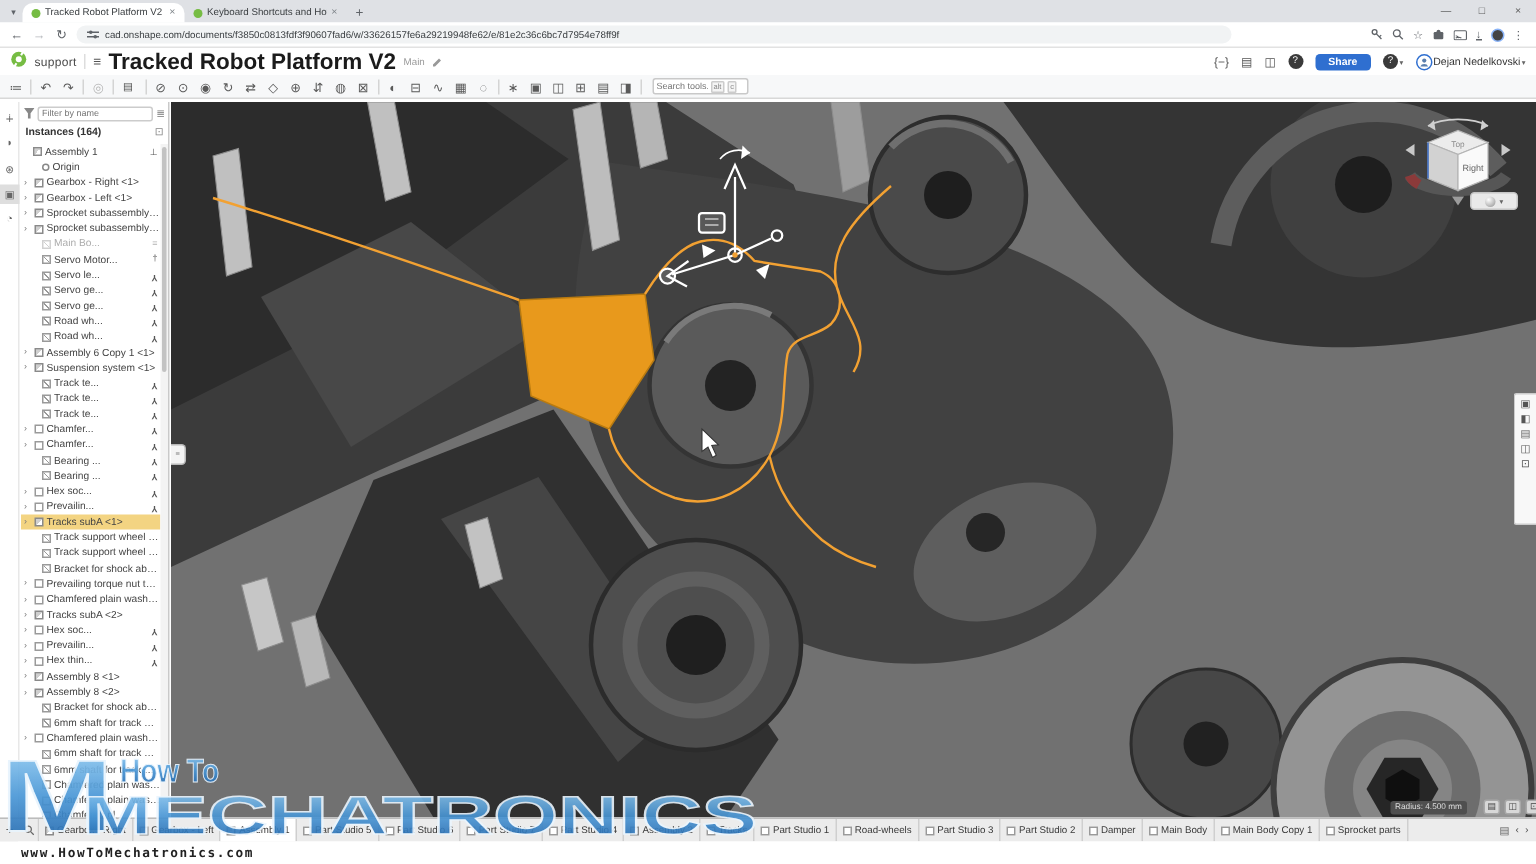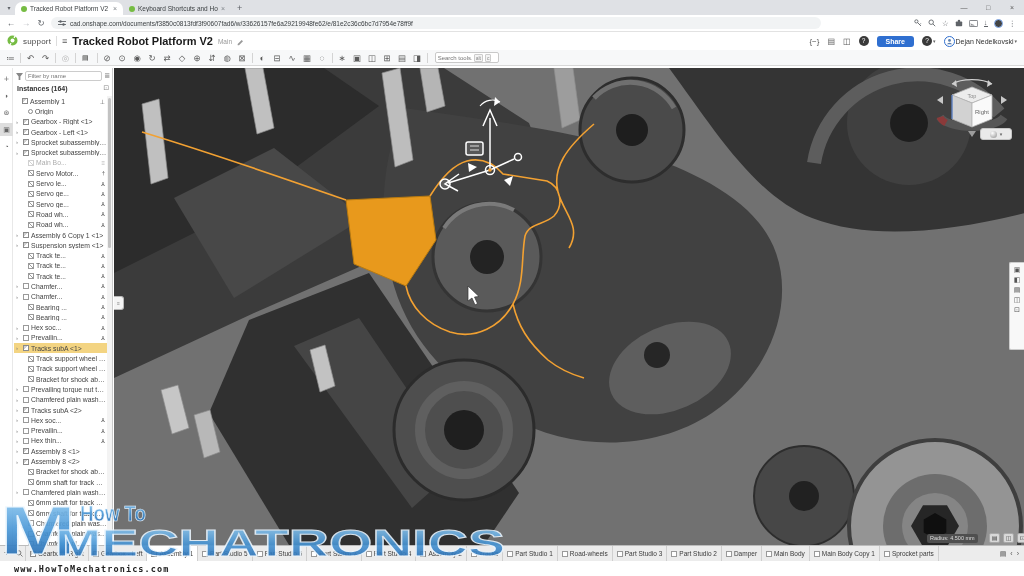--- a/index.html
+++ b/index.html
@@ -32,21 +32,21 @@
   .addr-right{ display:flex; align-items:center; gap:6px; margin-left:auto; padding-right:2px; }
   .addr-ic{ font-size:7.5px; color:#5f6368; display:flex; align-items:center; }
   .dl{ border-bottom:1px solid #5f6368; line-height:6px; }
   .profile-dot{ width:9px; height:9px; border-radius:50%; background:#444; border:1.5px solid #8ab4f8; }
 
   
   .osheader{ height:18px; background:#fff; display:flex; align-items:center; gap:5px; padding:0 7px; }
   .brandtxt{ font-size:8px; color:#4a4a4a; letter-spacing:.2px; }
   .hsep{ width:1px; height:10px; background:#ddd; }
   .hmenu{ font-size:9px; color:#555; }
-  .doctitle{ font-size:11px; font-weight:bold; color:#1b1b1b; white-space:nowrap; }
+  .doctitle{ font-size:15px; font-weight:bold; color:#1b1b1b; white-space:nowrap; }
   .wsname{ font-size:6.5px; color:#999; }
   .hd-right{ margin-left:auto; display:flex; align-items:center; gap:8px; }
   .hd-ic{ font-size:8px; color:#555; }
   .dark-badge{ width:10px; height:10px; border-radius:50%; background:#3a3a3a; color:#fff;
                font-size:6.5px; text-align:center; line-height:10px; }
   .sharebtn{ background:var(--blue); color:#fff; font-size:7px; font-weight:bold;
              padding:2px 9px; border-radius:3px; border:none; }
   .helpwrap{ display:flex; align-items:center; gap:1px; }
   .help-c{ width:10px; height:10px; border-radius:50%; background:#3a3a3a; color:#fff; font-size:6.5px;
            text-align:center; line-height:10px; }

